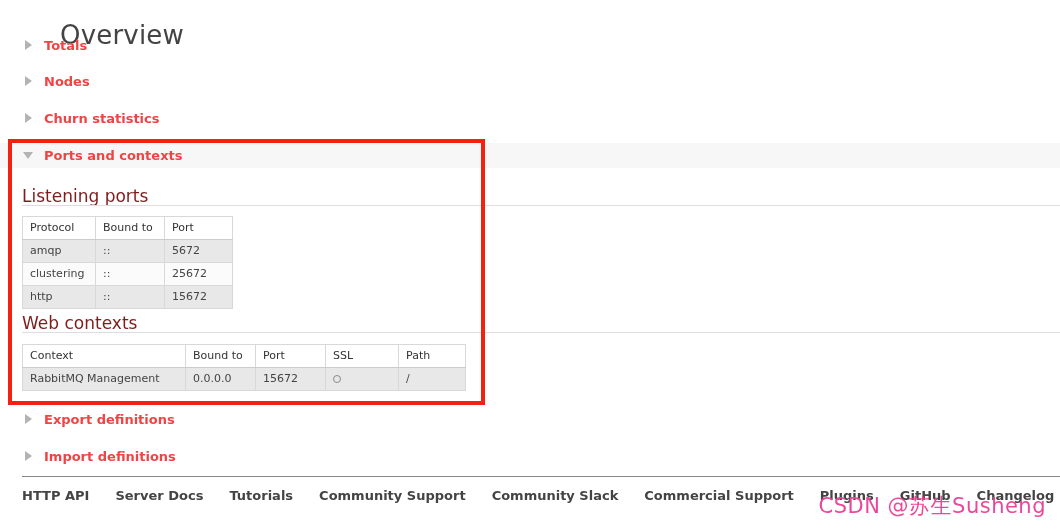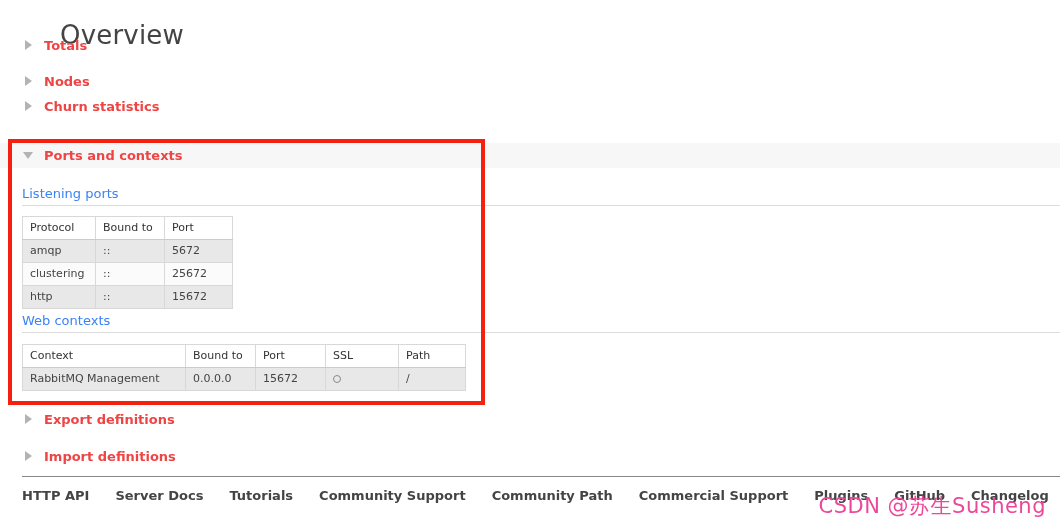--- a/index.html
+++ b/index.html
@@ -63,41 +63,41 @@
     position: absolute;
     left: 1px;
     top: 4px;
     border-top: 7px solid #b3b3b3;
     border-left: 5px solid transparent;
     border-right: 5px solid transparent;
   }
 
   .head-totals   { top: 35px; }
   .head-nodes    { top: 71px; }
-  .head-churn    { top: 96px; }
+  .head-churn    { top: 108px; }
   .head-ports    { top: 145px; }
   .head-export   { top: 409px; }
   .head-import   { top: 446px; }
 
   
   .ports-band {
     position: absolute;
     left: 0;
     top: 143px;
     width: 1060px;
     height: 25px;
     background: #f7f7f7;
   }
 
   
   .sub-label {
     position: absolute;
     left: 22px;
-    font-size: 13px;
-    color: #3b82f6;
+    font-size: 17px;
+    color: #7f1d1d;
     font-weight: normal;
     white-space: nowrap;
   }
   .sub-rule {
     position: absolute;
     left: 22px;
     width: 1038px;
     height: 1px;
     background: #dddddd;
   }
@@ -300,20 +300,20 @@
   <span class="tri collapsed"></span>
   <span>Import definitions</span>
 </div>
 
 <div class="footer-rule"></div>
 <div class="footer-links">
   <a href="#">HTTP API</a>
   <a href="#">Server Docs</a>
   <a href="#">Tutorials</a>
   <a href="#">Community Support</a>
-  <a href="#">Community Path</a>
+  <a href="#">Community Slack</a>
   <a href="#">Commercial Support</a>
   <a href="#">Plugins</a>
   <a href="#">GitHub</a>
   <a href="#">Changelog</a>
 </div>
 
 <div class="watermark">CSDN @苏生Susheng</div>
 
 </body></html>

